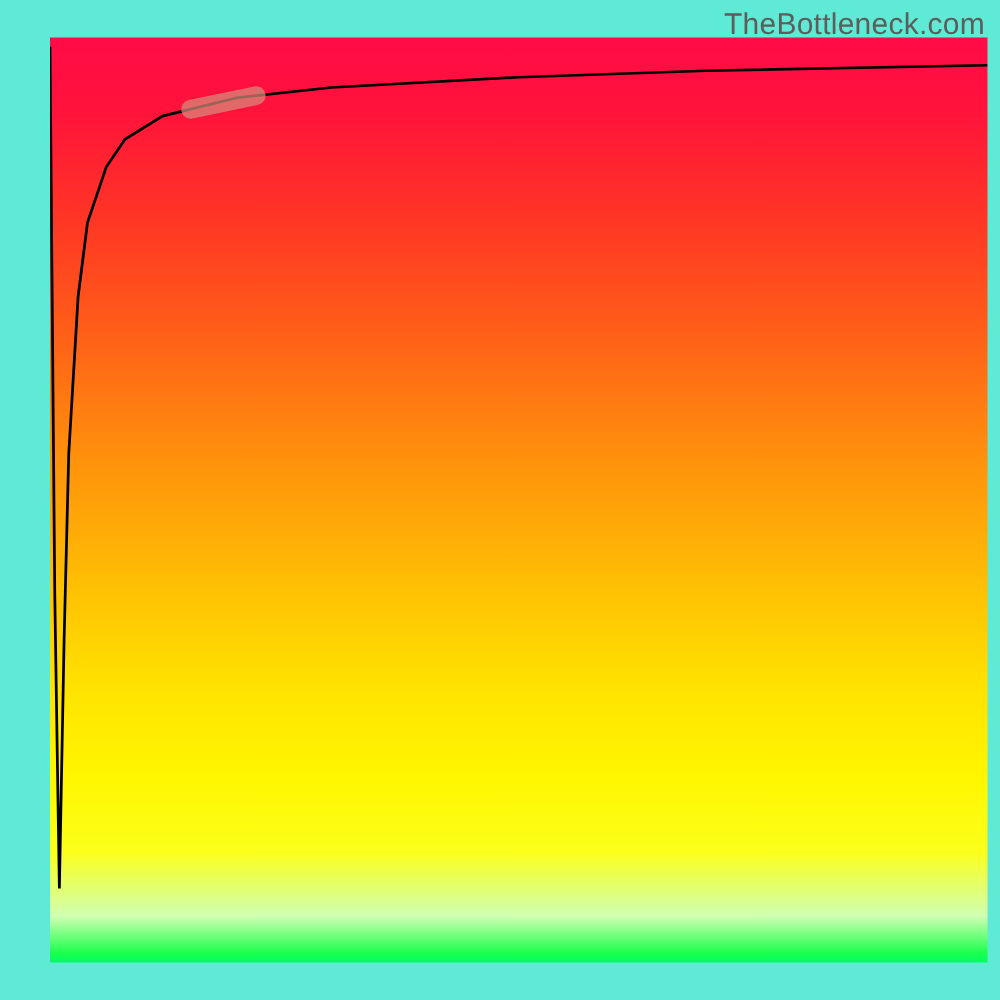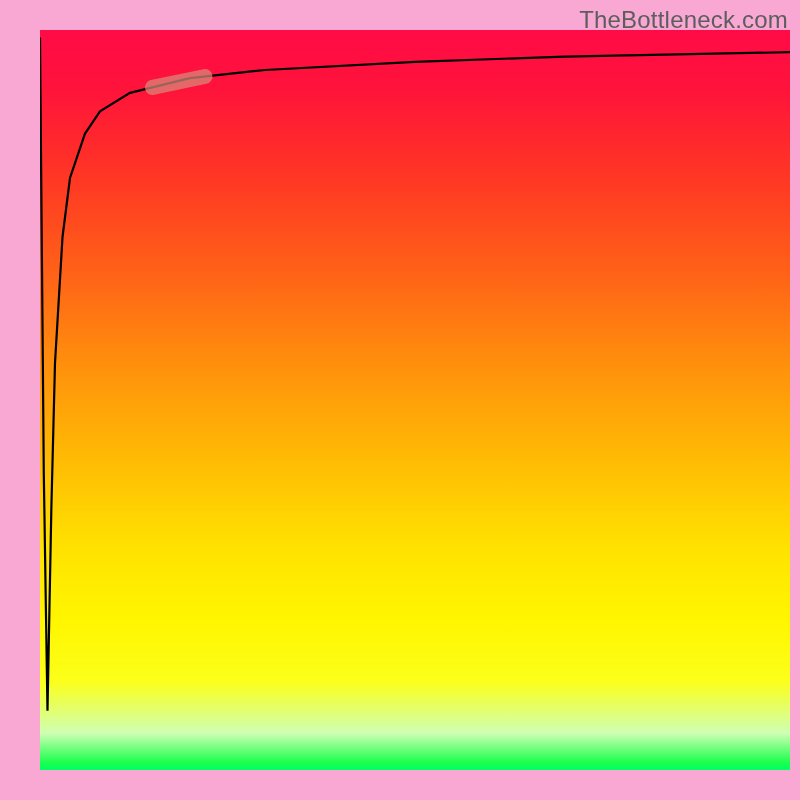--- a/index.html
+++ b/index.html
@@ -8,21 +8,21 @@
     width: 800px;
     height: 800px;
     overflow: hidden;
     background: #000;
     font-family: Arial, Helvetica, sans-serif;
   }
   .chart-wrap {
     position: relative;
     width: 800px;
     height: 800px;
-    background: #f9a8d4;
+    background: #5eead4;
   }
   .plot-area {
     position: absolute;
     left: 40px;
     top: 30px;
     width: 750px;
     height: 740px;
     background: linear-gradient(to bottom,
       #ff0b47 0%,
       #ff133a 8%,

